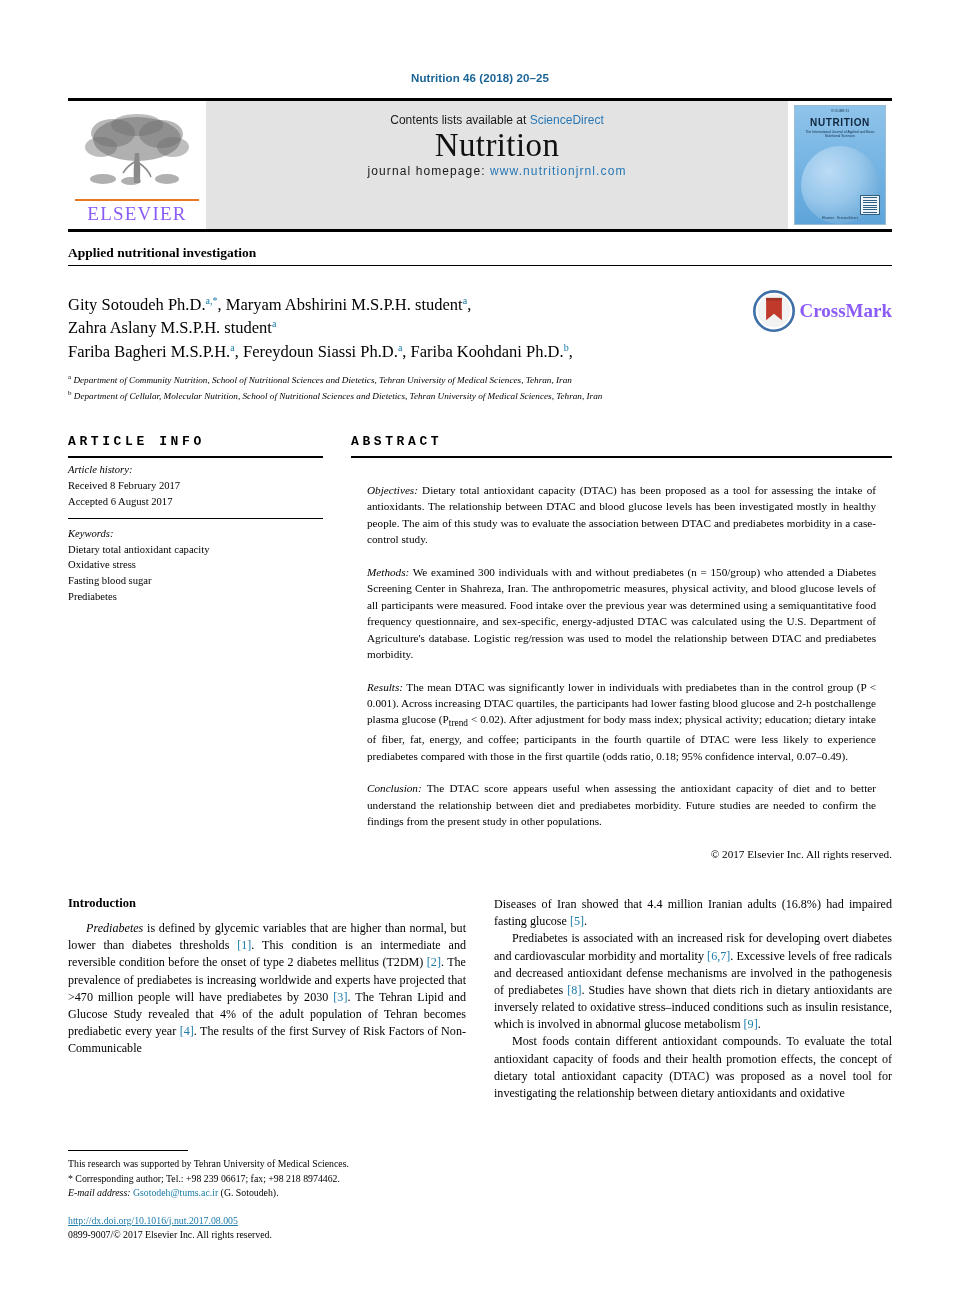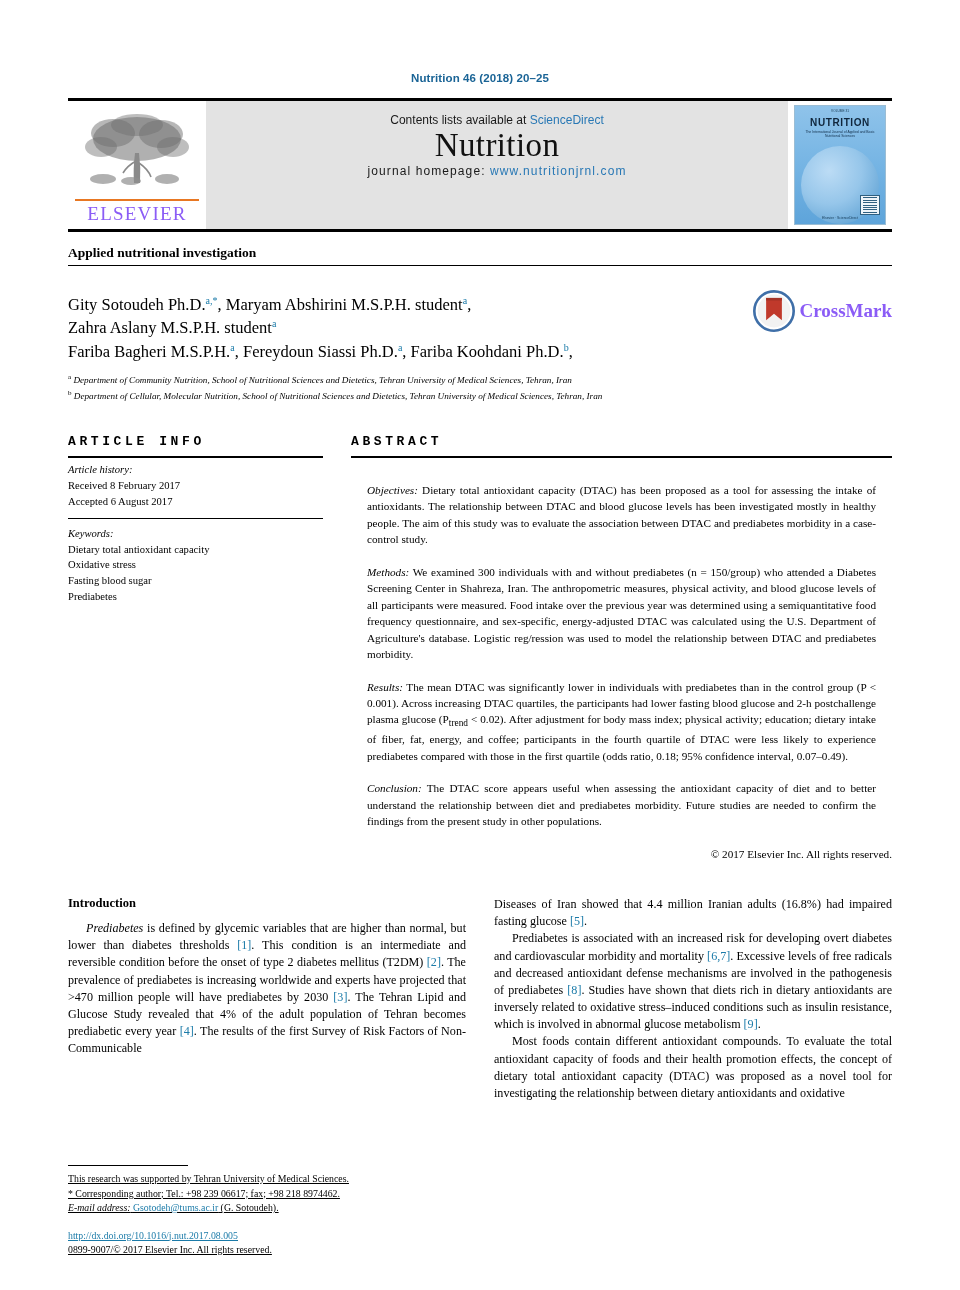--- a/index.html
+++ b/index.html
@@ -234,24 +234,23 @@
     text-align: justify;
     text-indent: 18px;
     hyphens: auto;
   }
   .bcol p.noindent { text-indent: 0; }
   .ref { color: #1a7aa8; }
 
   
   .footnotes {
     position: absolute;
-    left: 0; top: 262px;
+    left: 0; top: 247px;
     width: 100%;
     padding-top: 7px;
-    text-decoration: underline;
   }
   .fn-rule { width: 120px; border-top: 1px solid #000; margin-bottom: 6px; }
   .footnotes div { font-size: 9.8px; line-height: 1.48; }
   .footnotes .italic { font-style: italic; }
   .footnotes .mail { color: #1a7aa8; }
   .doi-block { margin-top: 13px; font-size: 10.2px; line-height: 1.5; }
   .doi-link { color: #1a7aa8; text-decoration: underline; }
 </style>
 </head>
 <body>

